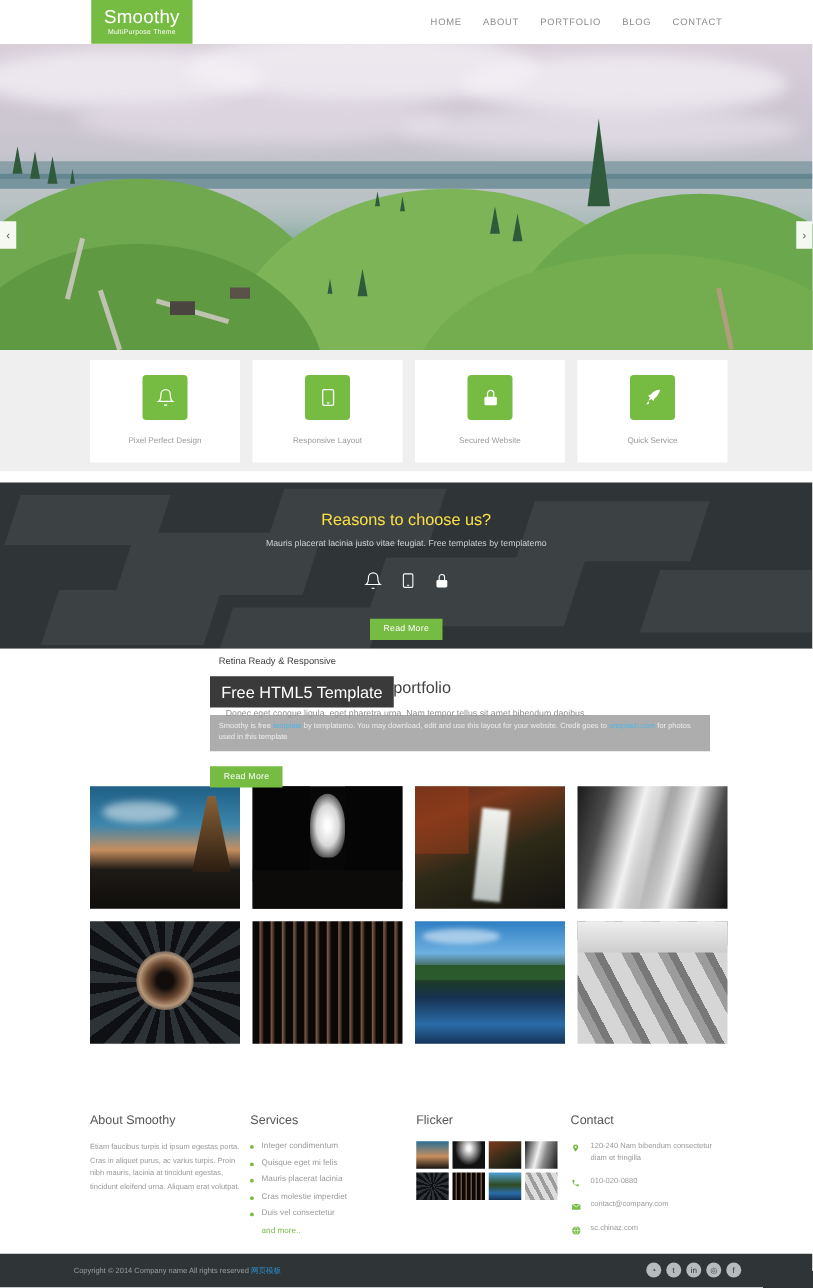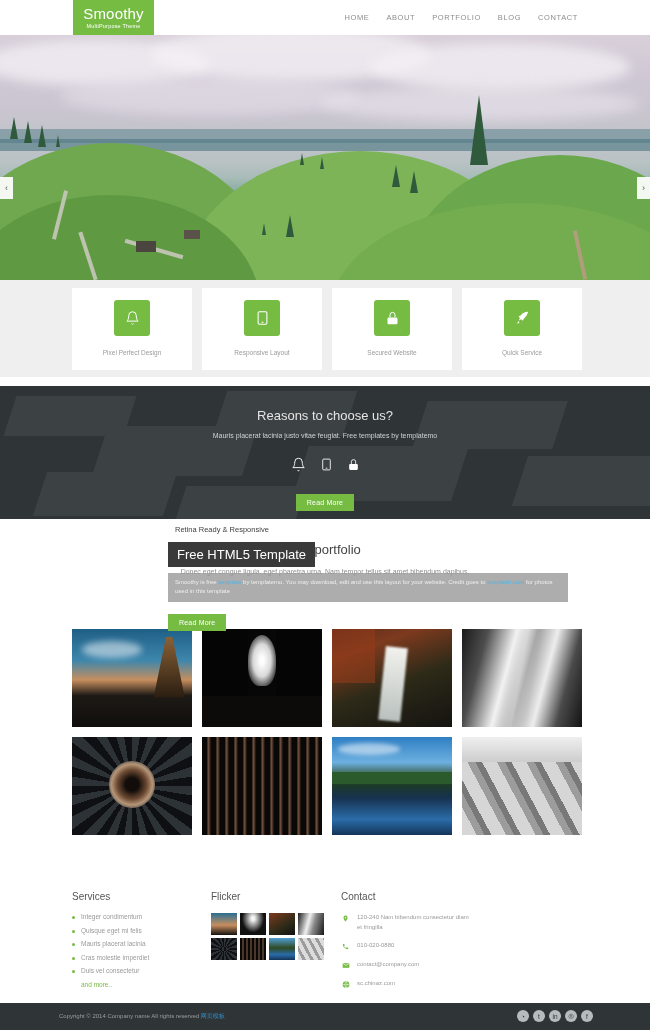--- a/index.html
+++ b/index.html
@@ -85,21 +85,21 @@
   .reasons {
     position:absolute; top:386px; left:0; width:650px; height:133px;
     background:#2f3436; overflow:hidden;
   }
   .reasons-bg { position:absolute; inset:0; opacity:.22; }
   .roof {
     position:absolute; background:#6d7577;
     transform:skewX(-18deg);
   }
   .reasons-inner { position:relative; z-index:3; text-align:center; padding-top:22px; }
-  .reasons-title { font-size:13px; color:#e5e5e5; font-weight:400; }
+  .reasons-title { font-size:13px; color:#fde047; font-weight:400; }
   .reasons-sub { font-size:7px; color:#cfd2d2; margin-top:9px; }
   .reasons-icons { margin-top:17px; display:flex; justify-content:center; gap:14px; }
   .btn-green {
     display:inline-block; background:#76bc43; color:#fff;
     font-size:7px; padding:5px 11px; border:none; cursor:pointer;
     letter-spacing:.2px;
   }
   .reasons-btn-wrap { margin-top:14px; }
 
   
@@ -367,20 +367,24 @@
       <span>Smoothy is free </span><a href="#">template</a><span> by templatemo. You may download, edit and use this layout for your website. Credit goes to </span><a href="#">unsplash.com</a><span> for photos used in this template</span>
     </div>
     <div class="cap-btn">
       <button class="btn-green">Read More</button>
     </div>
   </div>
 
   <div class="footer">
     <div class="foot-cols">
 
+      <div class="fcol-about">
+        <div class="fh">About Smoothy</div>
+        <div class="fp">Etiam faucibus turpis id ipsum egestas porta. Cras in aliquet purus, ac varius turpis. Proin nibh mauris, lacinia at tincidunt egestas, tincidunt eleifend urna. Aliquam erat volutpat.</div>
+      </div>
 
       <div class="fcol-services">
         <div class="fh">Services</div>
         <ul class="slist">
           <li>Integer condimentum</li>
           <li>Quisque eget mi felis</li>
           <li>Mauris placerat lacinia</li>
           <li>Cras molestie imperdiet</li>
           <li>Duis vel consectetur</li>
           <li class="more">and more..</li>

